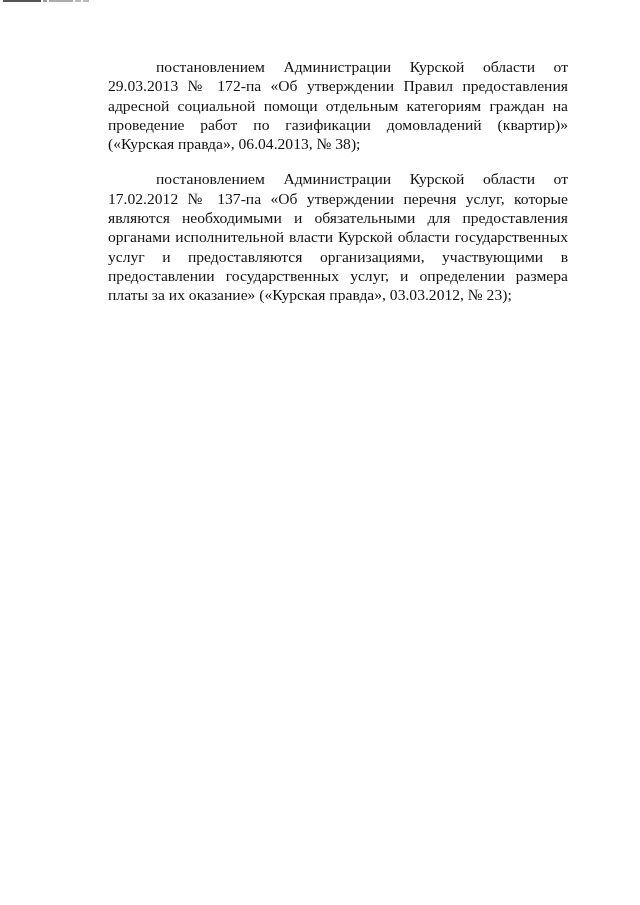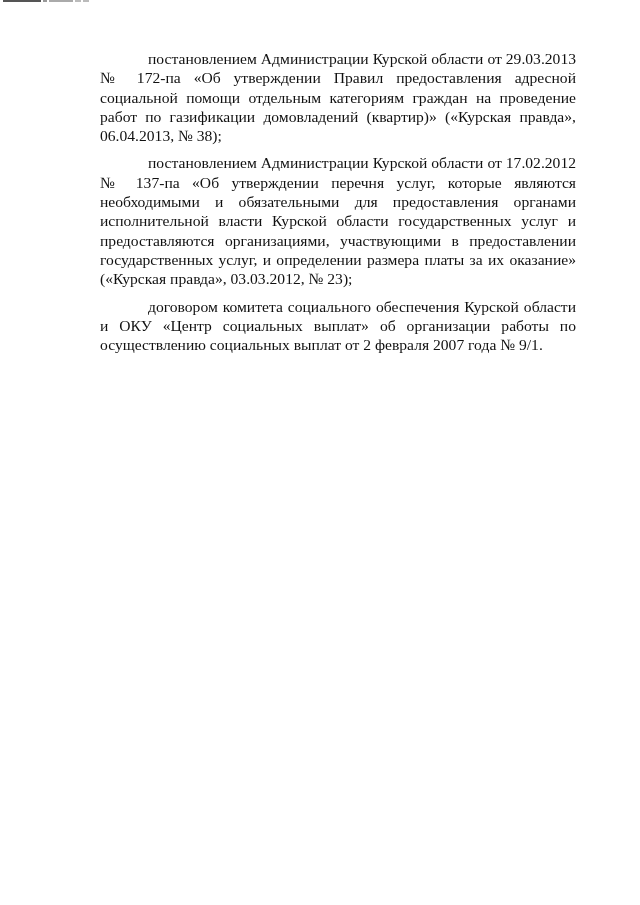--- a/index.html
+++ b/index.html
@@ -6,30 +6,29 @@
   body { width: 640px; height: 905px; position: relative; overflow: hidden; }
   .scanbar { position: absolute; left: 3px; top: 0; height: 2px; width: 90px; display: flex; }
   .scanbar .a { width: 38px; background: #555; }
   .scanbar .b { width: 4px; background: #999; margin-left: 2px; }
   .scanbar .c { width: 24px; background: #aaa; margin-left: 2px; }
   .scanbar .d { width: 6px; background: #bbb; margin-left: 2px; }
   .scanbar .e { width: 6px; background: #bbb; margin-left: 2px; }
   .doc { position: absolute; left: 92px; top: 41px; width: 492px;
          font-family: "Liberation Serif", serif; font-size: 15.6px; line-height: 19.3px;
          color: #111; }
-  .para { margin: 8px; text-align: justify; text-indent: 48px; font-family: Liberation Serif, serif; }
+  .para { margin: 16px; text-align: justify; text-indent: 48px; font-family: Liberation Serif, serif; }
 </style>
 </head>
 <body>
 
 <div class="scanbar">
   <div class="a"></div>
   <div class="b"></div>
   <div class="c"></div>
   <div class="d"></div>
   <div class="e"></div>
 </div>
 
 <div class="doc">
   <p class="para">постановлением Администрации Курской области от 29.03.2013 № 172-па «Об утверждении Правил предоставления адресной социальной помощи отдельным категориям граждан на проведение работ по газификации домовладений (квартир)» («Курская правда», 06.04.2013, № 38);</p>
   <p class="para">постановлением Администрации Курской области от 17.02.2012 № 137-па «Об утверждении перечня услуг, которые являются необходимыми и обязательными для предоставления органами исполнительной власти Курской области государственных услуг и предоставляются организациями, участвующими в предоставлении государственных услуг, и определении размера платы за их оказание» («Курская правда», 03.03.2012, № 23);</p>
-  <p class="para">договором комитета социального обеспечения Курской области и ОКУ «Центр социальных выплат» об организации работы по осуществлению социальных выплат от 2 февраля 2007 года № 9/1.</p>
 </div>
 
 </body></html>

